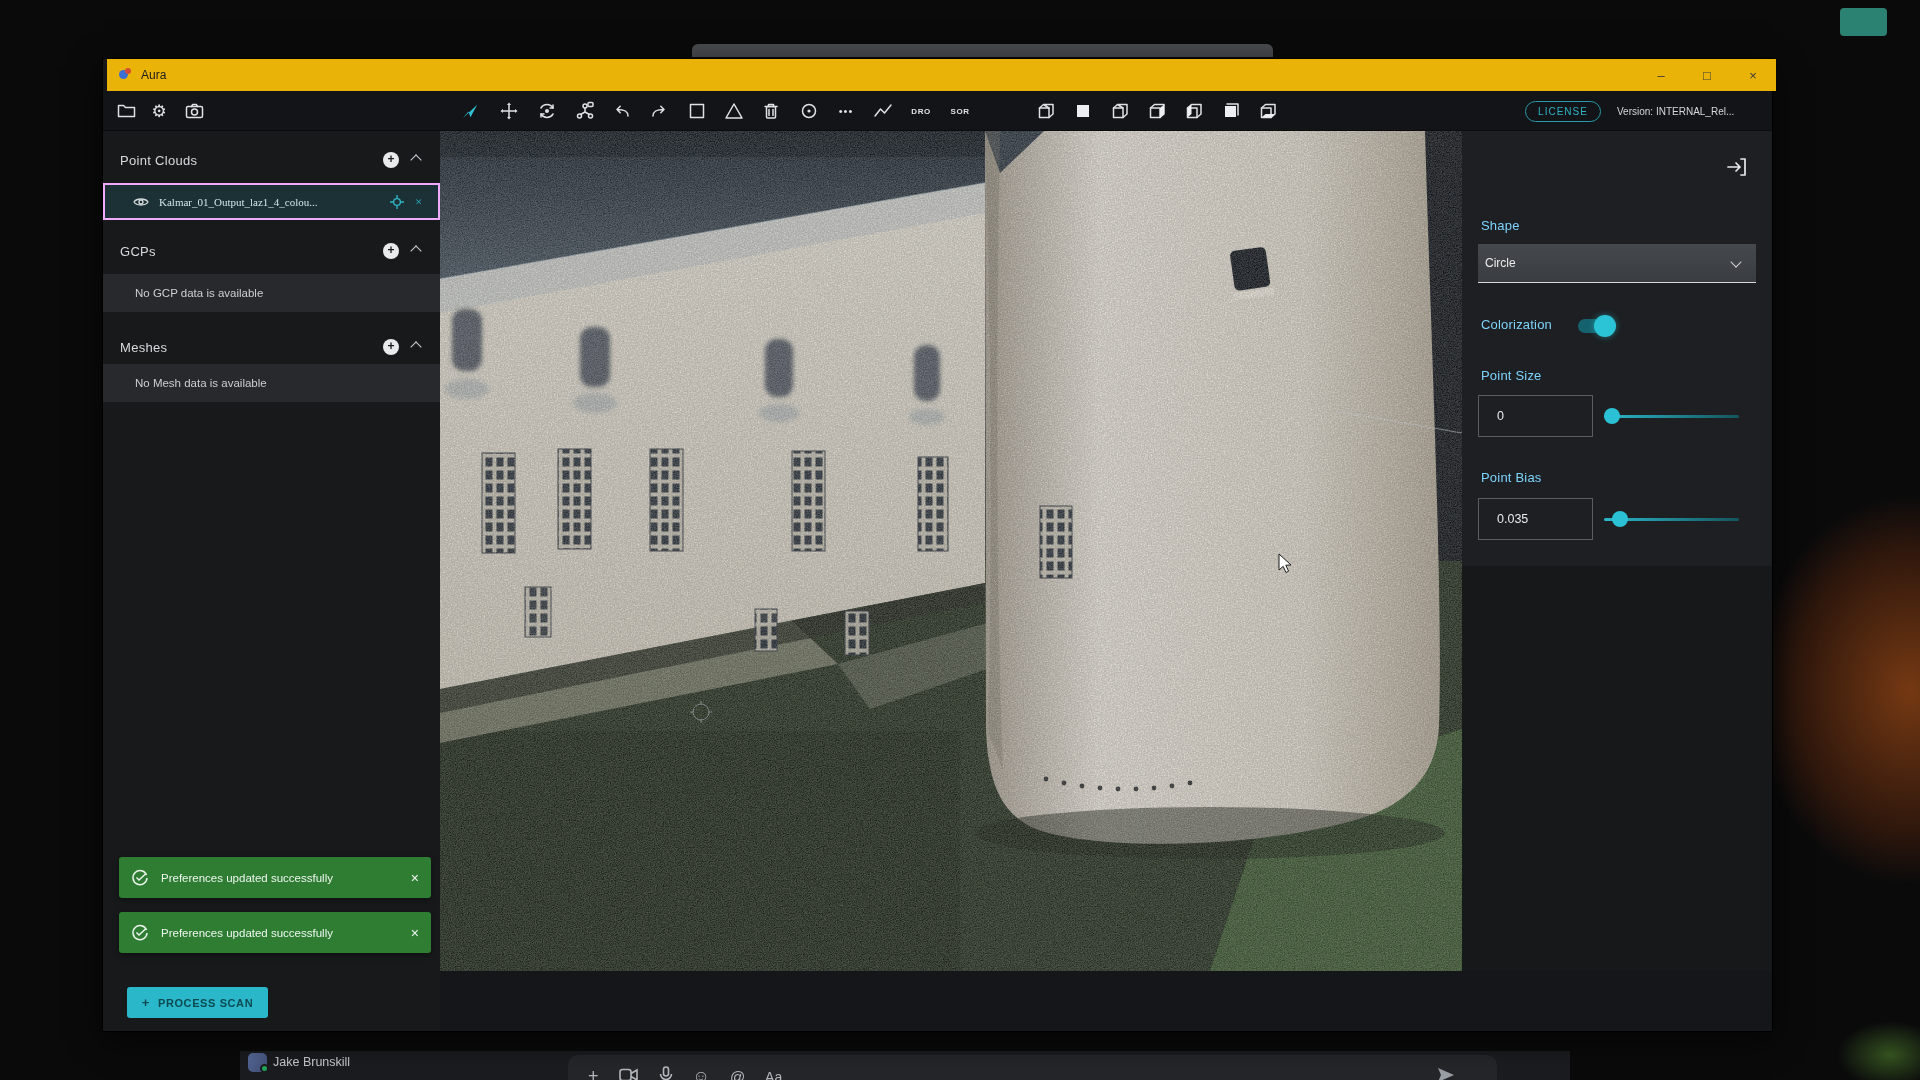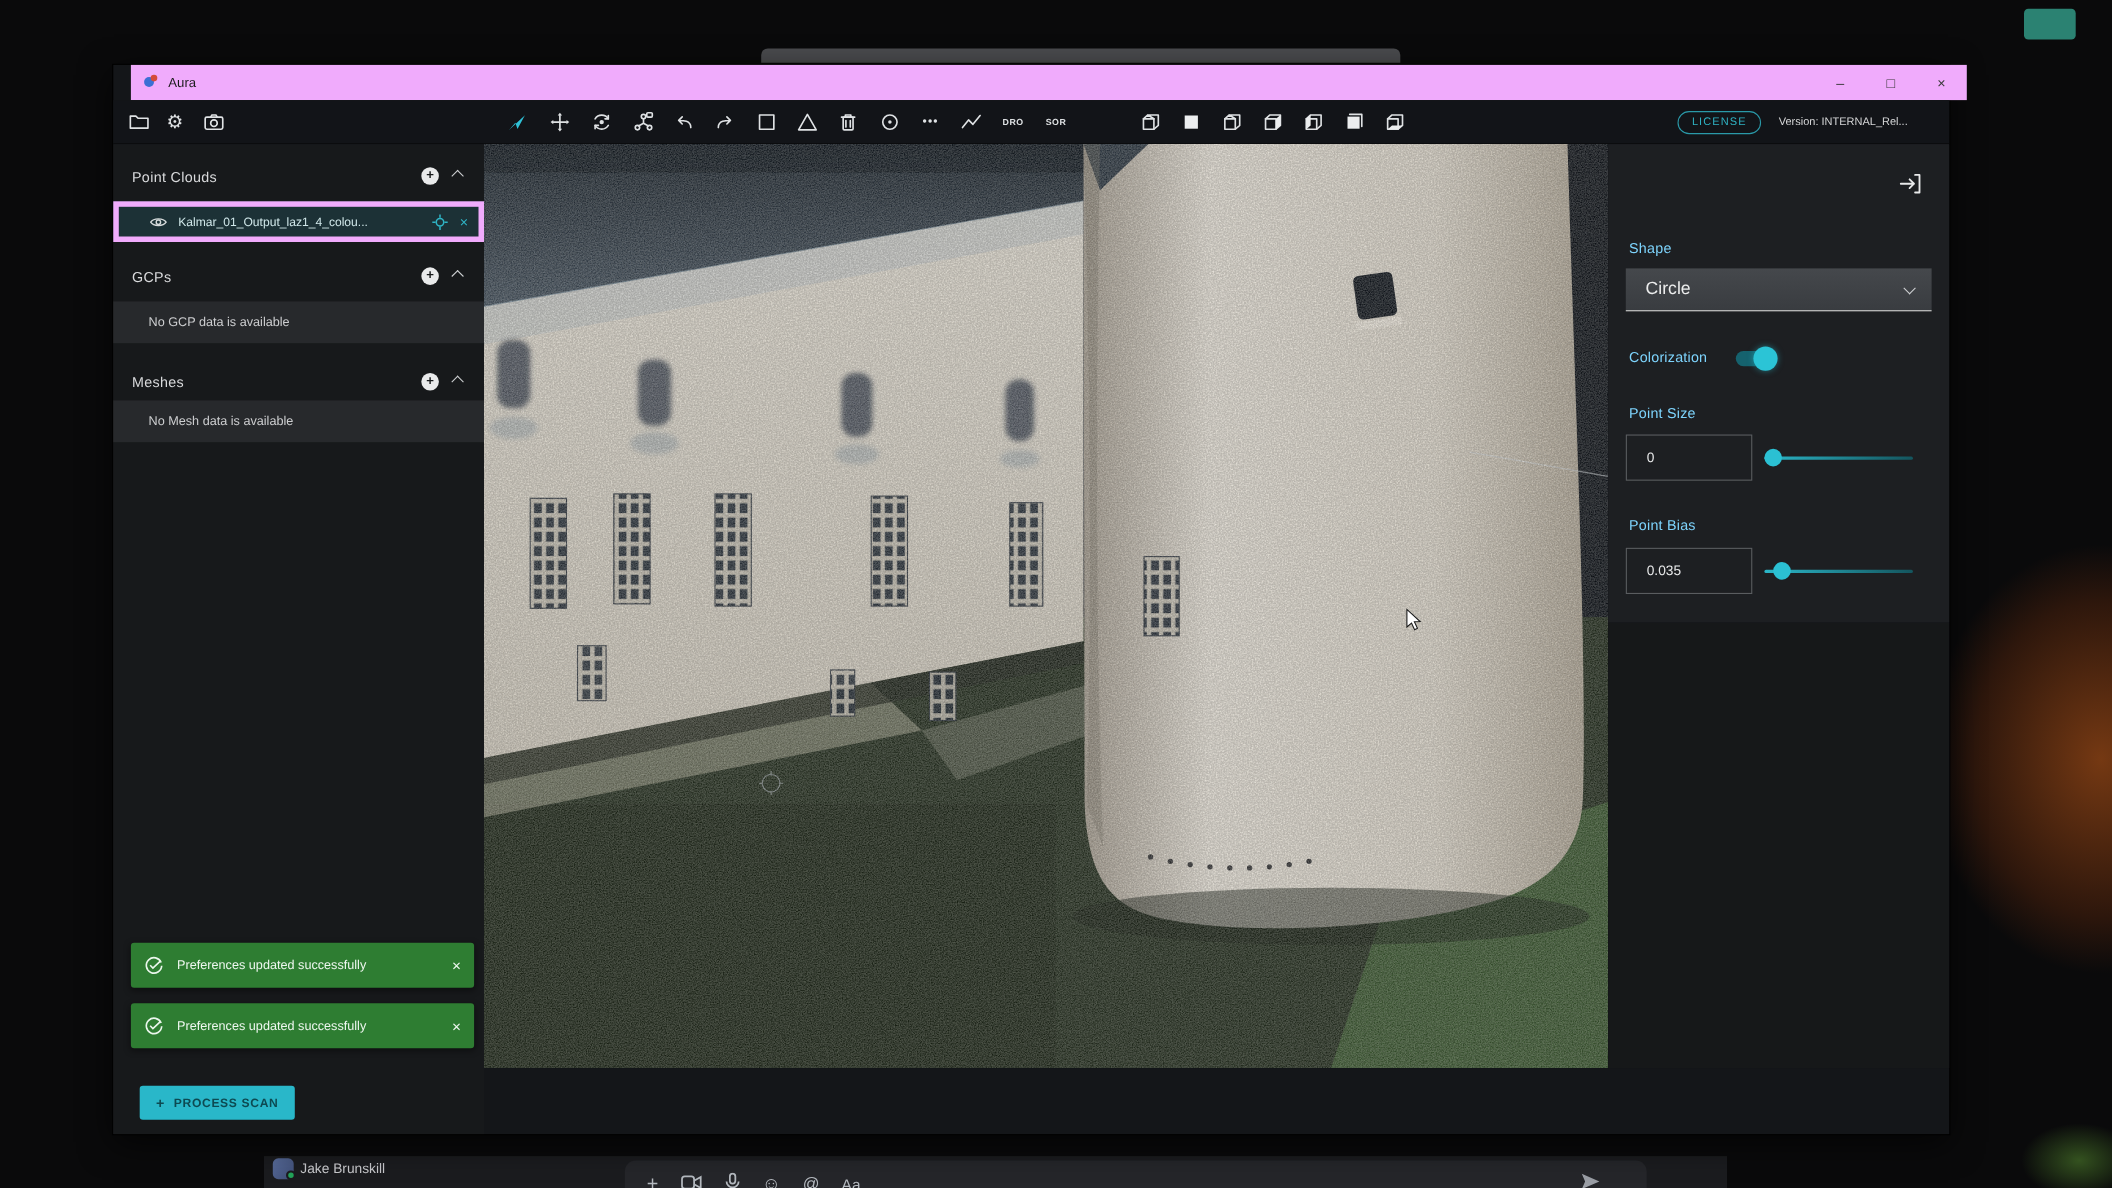--- a/index.html
+++ b/index.html
@@ -12,21 +12,21 @@
   .glow-orange { left:1700px; top:430px; width:420px; height:520px;
     background:radial-gradient(closest-side, rgba(205,95,25,.55), rgba(150,60,15,.25) 55%, transparent 75%); }
   .glow-green  { left:1820px; top:1010px; width:140px; height:90px;
     background:radial-gradient(closest-side, rgba(80,130,45,.6), transparent 75%); }
   .chip-teal   { left:1840px; top:8px; width:47px; height:28px; background:#2f8f7d; border-radius:4px; opacity:.9; }
   .behind-bar  { left:692px; top:44px; width:581px; height:13px; background:#4a4b4e; border-radius:6px 6px 0 0; }
 
   
   .app-window { left:103px; top:59px; width:1669px; height:972px; background:#141619;
     box-shadow:0 0 0 1px #000, 0 8px 30px rgba(0,0,0,.7); }
-  .titlebar { position:absolute; left:16px; top:0; width:100%; height:32px; background:#f0abfc;
+  .titlebar { position:absolute; left:4px; top:0; width:100%; height:32px; background:#eab308;
     display:flex; align-items:center; }
   .titlebar .title { font-size:12px; color:#1c1c1c; margin-left:8px; }
   .logo { width:14px; height:14px; margin-left:12px; position:relative; }
   .logo i { position:absolute; border-radius:50%; }
   .win-controls { position:absolute; right:0; top:0; height:32px; display:flex; }
   .win-btn { width:46px; height:32px; display:flex; align-items:center; justify-content:center;
     color:#3a3a3a; font-size:13px; cursor:default; }
 
   
   .toolbar { position:absolute; left:0; top:32px; width:100%; height:40px; background:#121418;
@@ -42,21 +42,21 @@
 
   
   .sidebar { position:absolute; left:0; top:72px; width:337px; height:900px; background:#17191b; }
   .sec-head { position:absolute; left:0; width:337px; height:30px; display:flex; align-items:center; }
   .sec-head .lbl { margin-left:17px; font-size:13px; color:#d9dadc; letter-spacing:.3px; }
   .plus-circle { position:absolute; left:280px; width:16px; height:16px; border-radius:50%;
     background:#e9eaeb; color:#17191b; font-size:12px; font-weight:bold; line-height:15px; text-align:center; }
   .chev-up { position:absolute; left:309px; width:8px; height:8px; border-left:1.6px solid #cfd1d3;
     border-top:1.6px solid #cfd1d3; transform:rotate(45deg); }
   .pc-item { position:absolute; left:0px; top:52px; width:337px; height:37px; background:#1c3136;
-    border:5px solid #f0abfc; display:flex; align-items:center; }
+    border:2px solid #f0abfc; display:flex; align-items:center;font-family:Liberation Serif, serif; }
   .pc-item .txt { font-size:11px; color:#cfe6e8; margin-left:10px; white-space:nowrap; }
   .empty-row { position:absolute; left:0; width:337px; height:38px; background:#27292c;
     display:flex; align-items:center; }
   .empty-row span { margin-left:32px; font-size:11.5px; color:#cdced0; }
   .toast { position:absolute; left:16px; width:312px; height:41px; background:#2e7d32; border-radius:3px;
     display:flex; align-items:center; box-shadow:0 2px 6px rgba(0,0,0,.4); }
   .toast .msg { font-size:11.5px; color:#eef7ef; margin-left:12px; flex:1; }
   .toast .x { color:#eef7ef; font-size:14px; margin-right:12px; }
   .process-btn { position:absolute; left:24px; top:856px; width:141px; height:31px; background:#29b7c9;
     border-radius:3px; display:flex; align-items:center; justify-content:center; gap:8px;
@@ -65,21 +65,21 @@
   
   .viewport { position:absolute; left:337px; top:72px; width:1022px; height:840px; background:#10141a; overflow:hidden; }
 
   
   .rpanel { position:absolute; left:1359px; top:72px; width:310px; height:435px; background:#1d1f22; }
   .rlower { position:absolute; left:1359px; top:507px; width:310px; height:405px; background:#161819; }
   .plabel { position:absolute; left:19px; font-size:13px; color:#7dd3fc; letter-spacing:.2px; }
   .dropdown { position:absolute; left:16px; top:113px; width:278px; height:39px;
     background:linear-gradient(#45484c,#393c40); border-bottom:1.5px solid #d8d8d8;
     display:flex; align-items:center; }
-  .dropdown .val { margin-left:18px; font-size:16px; color:#eceded; }
+  .dropdown .val { margin-left:7px; font-size:12px; color:#eceded; }
   .dd-chev { position:absolute; right:16px; top:14px; width:8px; height:8px; border-left:1.6px solid #cfd1d3;
     border-top:1.6px solid #cfd1d3; transform:rotate(225deg); }
   .toggle { position:absolute; left:116px; top:188px; width:36px; height:14px; background:#15626e; border-radius:7px; }
   .toggle .knob { position:absolute; right:-2px; top:-4px; width:22px; height:22px; border-radius:50%;
     background:#2bc4d6; box-shadow:0 0 6px rgba(43,196,214,.5); }
   .numbox { position:absolute; left:16px; width:115px; height:42px; background:#1d1f22;
     border:1px solid #5a5d60; color:#e8e9ea; font-size:12.5px; padding-left:18px;
     font-family:"Liberation Sans","DejaVu Sans",sans-serif; }
   .slider { position:absolute; left:142px; width:135px; height:3px;
     background:linear-gradient(90deg,#2bb7c9,#14555e); border-radius:2px; }

